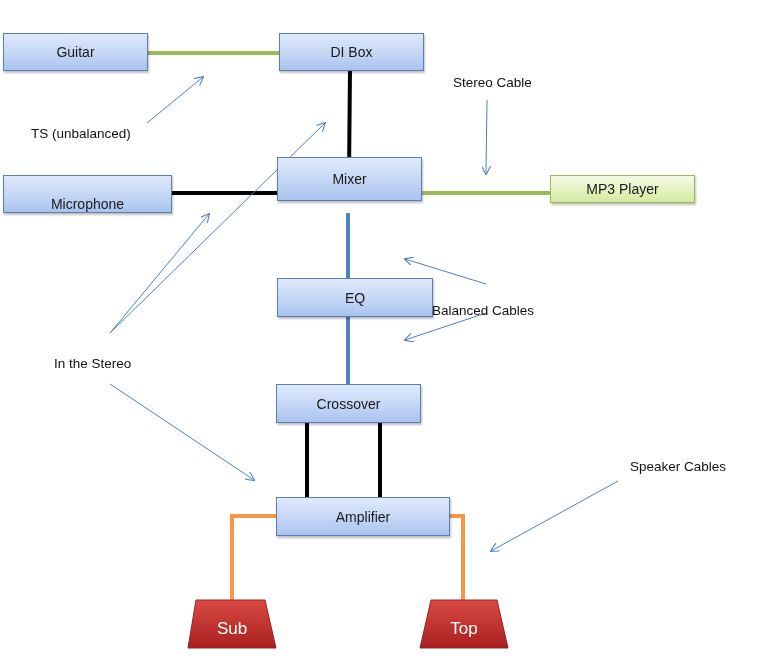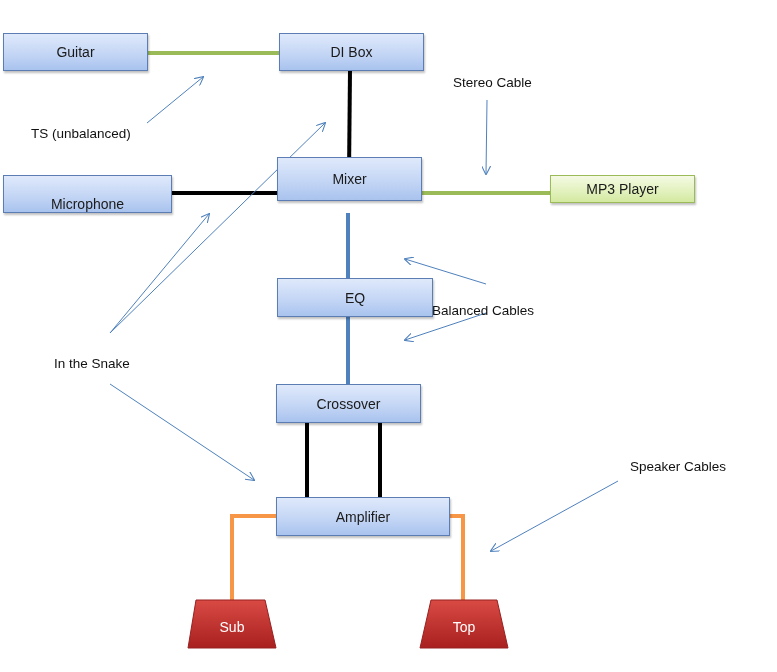--- a/index.html
+++ b/index.html
@@ -6,21 +6,21 @@
   body { width:777px; height:672px; position:relative; overflow:hidden;
          font-family:"Liberation Sans", "DejaVu Sans", sans-serif; }
   #wires { position:absolute; left:0; top:0; width:777px; height:672px; }
   .node { position:absolute; box-sizing:border-box; display:flex; align-items:center; justify-content:center;
           font-size:14px; color:#1a1a1a; border:1px solid #5b7db3;
           background:linear-gradient(to bottom, #dfe9fb 0%, #c4d6f5 55%, #a9c3ee 100%);
           box-shadow:1px 2px 2px rgba(0,0,0,0.25); }
   .node.green { border-color:#9bbb59;
           background:linear-gradient(to bottom, #f4fae4 0%, #e2f1bd 60%, #d3e9a0 100%); }
   .label { position:absolute; font-size:13.5px; color:#111; white-space:nowrap; }
-  .spk-text { position:absolute; font-size:14px; color:#ffffff; text-align:center; width:90px; }
+  .spk-text { position:absolute; font-size:17px; color:#ffffff; text-align:center; width:90px; }
 </style>
 </head>
 <body>
 
 <svg id="wires" viewBox="0 0 777 672">
   <defs>
     <linearGradient id="spkGrad" x1="0" y1="0" x2="0" y2="1">
       <stop offset="0" stop-color="#d94a44"></stop>
       <stop offset="1" stop-color="#a8201f"></stop>
     </linearGradient>
@@ -77,14 +77,14 @@
 <div class="node" style="left:276px;top:497px;width:174px;height:39px;">
   <span>Amplifier</span>
 </div>
 
 <div class="spk-text" style="left:187px;top:619px;">Sub</div>
 <div class="spk-text" style="left:419px;top:619px;text-align:center;">Top</div>
 
 <div class="label" style="left:31px;top:114px;margin-top:12px;">TS (unbalanced)</div>
 <div class="label" style="left:441px;top:75px;margin-left:12px;">Stereo Cable</div>
 <div class="label" style="left:432px;top:303px;">Balanced Cables</div>
-<div class="label" style="left:54px;top:356px;">In the Snake</div>
+<div class="label" style="left:54px;top:356px;">In the Stereo</div>
 <div class="label" style="left:630px;top:459px;">Speaker Cables</div>
 
 </body></html>

